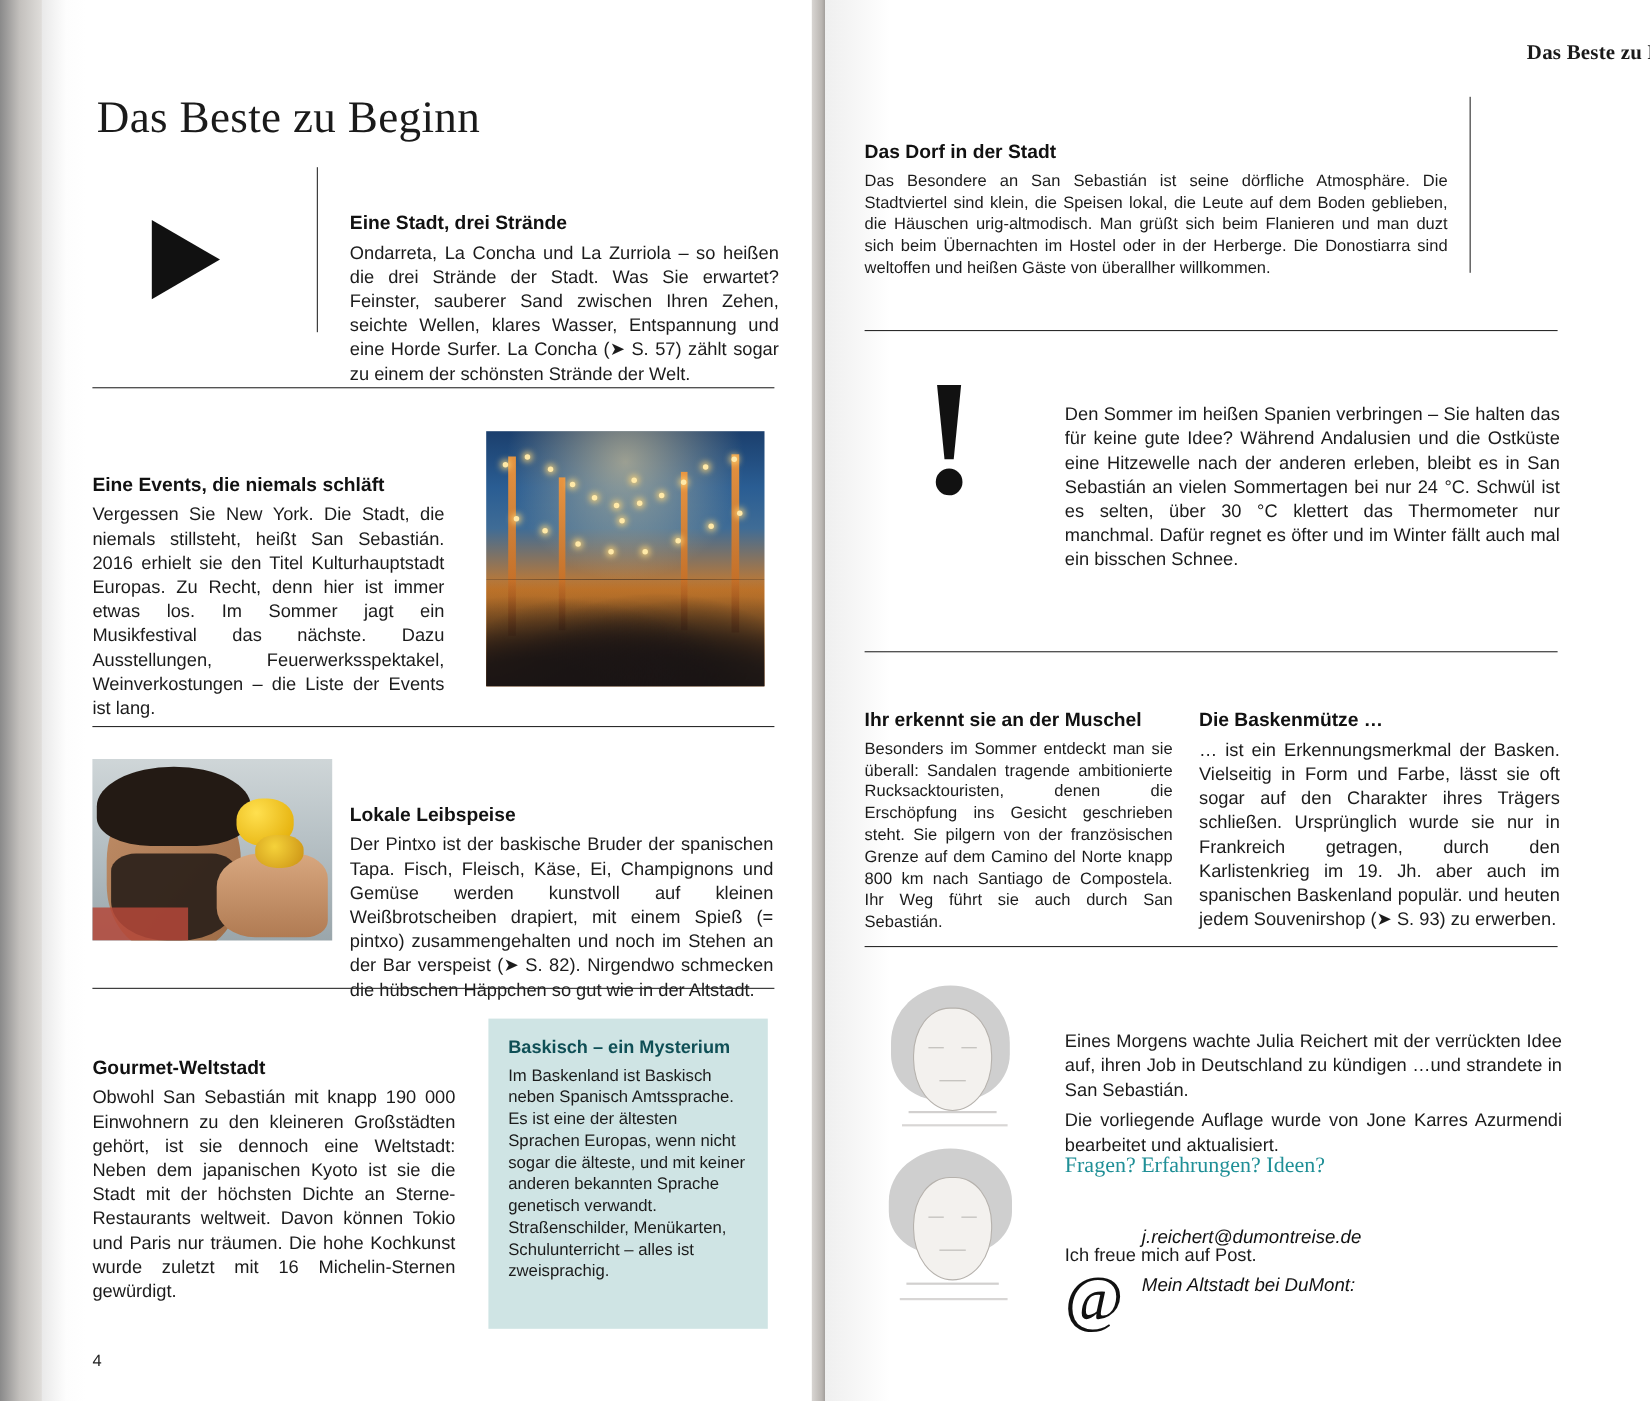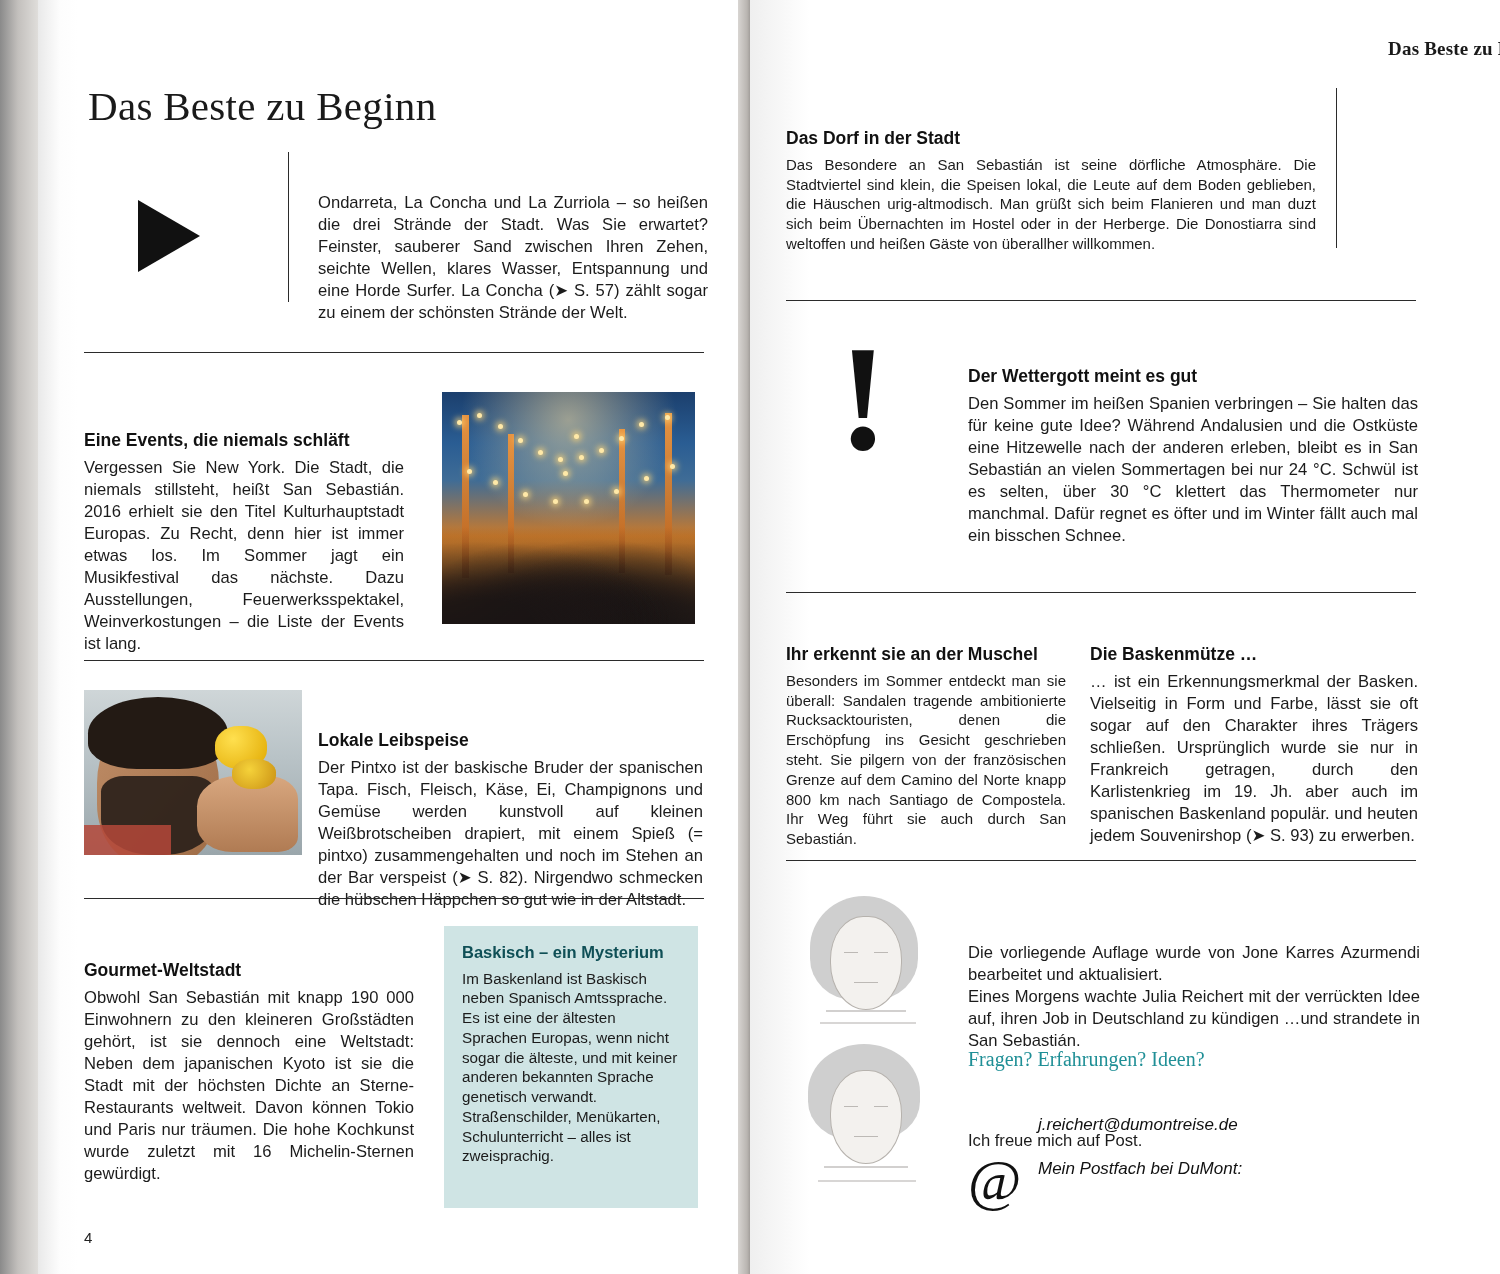--- a/index.html
+++ b/index.html
@@ -301,20 +301,21 @@
   <div class="edge-left"></div>
   <div class="edge-right"></div>
 
   <div class="page left">
 
     <div class="big-title">Das Beste zu Beginn</div>
 
     <div class="triangle" style="left:100px; top:200px;"></div>
     <div class="vrule" style="left:250px; top:152px; height:150px;"></div>
     <div class="blk" style="left:280px; top:152px; width:390px;">
+      <div class="h-item">Eine Stadt, drei Strände</div>
       <p class="body">Ondarreta, La Concha und La Zurriola – so heißen die drei Strände der Stadt. Was Sie erwartet? Feinster, sauberer Sand zwischen Ihren Zehen, seichte Wellen, klares Wasser, Entspannung und eine Horde Surfer. La Concha (➤ S. 57) zählt sogar zu einem der schönsten Strände der Welt.</p>
     </div>
 
     <div class="rule" style="left:46px; top:352px; width:620px;"></div>
 
     <div class="blk" style="left:46px; top:390px; width:320px;">
       <div class="h-item">Eine Events, die niemals schläft</div>
       <p class="body">Vergessen Sie New York. Die Stadt, die niemals stillsteht, heißt San Sebastián. 2016 erhielt sie den Titel Kulturhauptstadt Europas. Zu Recht, denn hier ist immer etwas los. Im Sommer jagt ein Musikfestival das nächste. Dazu Ausstellungen, Feuerwerksspektakel, Weinverkostungen – die Liste der Events ist lang.</p>
     </div>
     <div class="photo bridge" style="left:404px; top:392px; width:253px; height:232px;">
@@ -388,21 +389,20 @@
     <div class="blk" style="left:36px; top:88px; width:530px;">
       <div class="h-item">Das Dorf in der Stadt</div>
       <p class="body small">Das Besondere an San Sebastián ist seine dörfliche Atmosphäre. Die Stadtviertel sind klein, die Speisen lokal, die Leute auf dem Boden geblieben, die Häuschen urig-altmodisch. Man grüßt sich beim Flanieren und man duzt sich beim Übernachten im Hostel oder in der Herberge. Die Donostiarra sind weltoffen und heißen Gäste von überallher willkommen.</p>
     </div>
     <div class="vrule" style="left:586px; top:88px; height:160px;"></div>
 
     <div class="rule" style="left:36px; top:300px; width:630px;"></div>
 
     <div class="excl" style="left:88px; top:340px;">!</div>
     <div class="blk" style="left:218px; top:326px; width:450px;">
-      <div class="h-item">Der Wettergott meint es gut</div>
       <p class="body">Den Sommer im heißen Spanien verbringen – Sie halten das für keine gute Idee? Während Andalusien und die Ostküste eine Hitzewelle nach der anderen erleben, bleibt es in San Sebastián an vielen Sommertagen bei nur 24 °C. Schwül ist es selten, über 30 °C klettert das Thermometer nur manchmal. Dafür regnet es öfter und im Winter fällt auch mal ein bisschen Schnee.</p>
     </div>
 
     <div class="rule" style="left:36px; top:592px; width:630px;"></div>
 
     <div class="blk" style="left:36px; top:604px; width:280px;">
       <div class="h-item">Ihr erkennt sie an der Muschel</div>
       <p class="body small">Besonders im Sommer entdeckt man sie überall: Sandalen tragende ambitionierte Rucksacktouristen, denen die Erschöpfung ins Gesicht geschrieben steht. Sie pilgern von der französischen Grenze auf dem Camino del Norte knapp 800 km nach Santiago de Compostela. Ihr Weg führt sie auch durch San Sebastián.</p>
     </div>
     <div class="blk" style="left:340px; top:604px; width:328px;">
@@ -425,29 +425,29 @@
       <div class="p-hair" style="left:12px; top:4px; width:112px; height:96px;"></div>
       <div class="p-face" style="left:34px; top:30px; width:70px; height:92px;"></div>
       <div class="sketch-line" style="left:48px; top:66px; width:14px;"></div>
       <div class="sketch-line" style="left:78px; top:66px; width:14px;"></div>
       <div class="sketch-line" style="left:58px; top:96px; width:24px;"></div>
       <div class="sketch-line" style="left:28px; top:126px; width:84px; height:2px; opacity:.4;"></div>
       <div class="sketch-line" style="left:22px; top:140px; width:98px; height:2px; opacity:.35;"></div>
     </div>
 
     <div class="blk" style="left:218px; top:896px; width:452px;">
+      <p class="body">Eines Morgens wachte Julia Reichert mit der verrückten Idee auf, ihren Job in Deutschland zu kündigen …und strandete in San Sebastián.</p>
       <p class="body" style="margin-top:6px;">Die vorliegende Auflage wurde von Jone Karres Azurmendi bearbeitet und aktualisiert.</p>
-      <p class="body">Eines Morgens wachte Julia Reichert mit der verrückten Idee auf, ihren Job in Deutschland zu kündigen …und strandete in San Sebastián.</p>
     </div>
 
     <div class="teal-head" style="left:218px; top:1048px;">Fragen? Erfahrungen? Ideen?</div>
     <div class="blk" style="left:218px; top:1090px; width:420px;">
       <p class="body">Ich freue mich auf Post.</p>
     </div>
 
     <div class="at-sign" style="left:218px; top:1152px;">@</div>
-    <div class="post-italic" style="left:288px; top:1158px;">Mein Postfach bei DuMont:</div>
+    <div class="post-italic" style="left:288px; top:1158px;">Mein Altstadt bei DuMont:</div>
     <div class="post-italic" style="left:288px; top:1114px;">j.reichert@dumontreise.de</div>
 
     <div class="folio r">5</div>
   </div>
 
 </div>
 
 </body></html>

